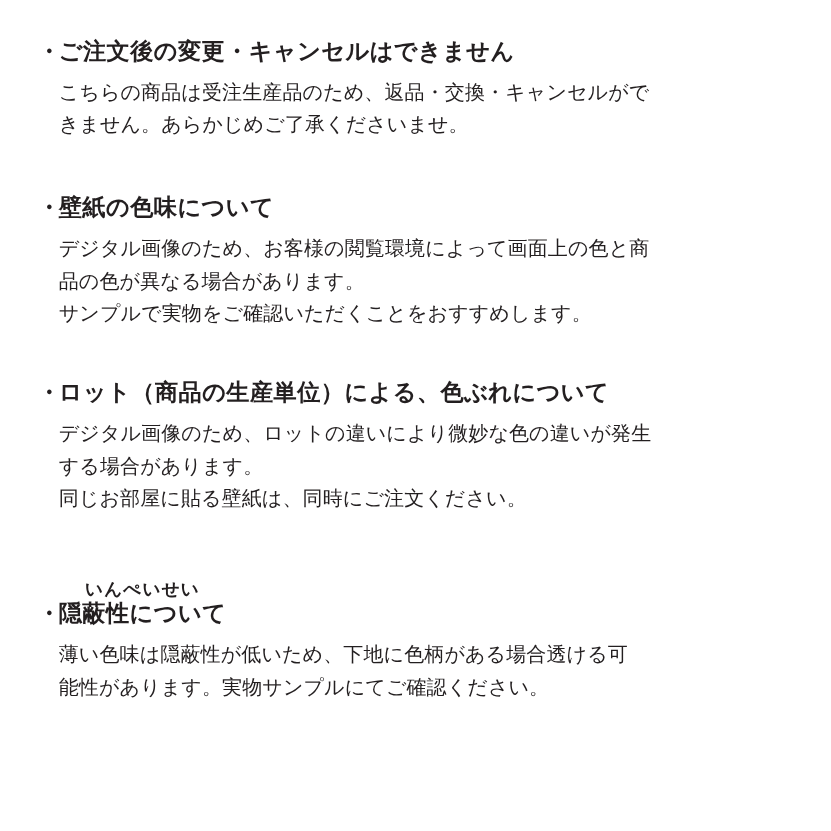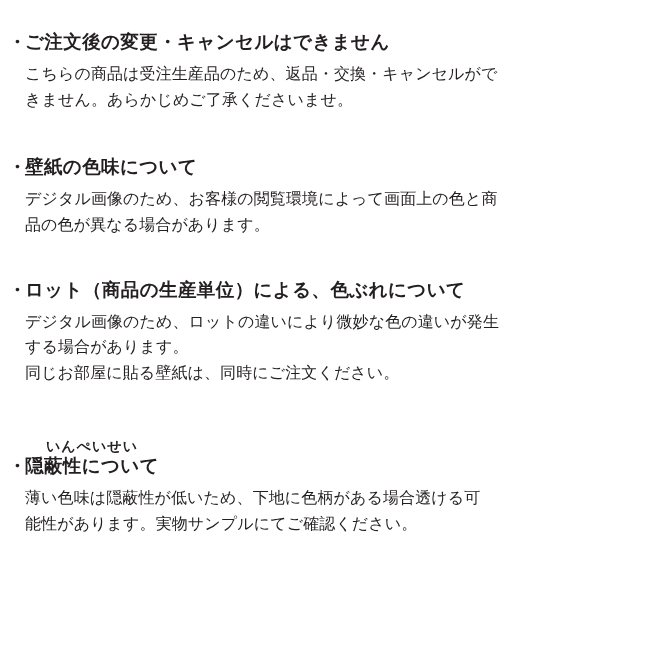--- a/index.html
+++ b/index.html
@@ -11,21 +11,21 @@
     height: 665px;
     background: #ffffff;
     font-family: "DejaVu Sans", "Liberation Sans", sans-serif;
     color: #231f20;
     overflow: hidden;
   }
   .page {
     box-sizing: border-box;
     width: 665px;
     height: 479px;
-    padding: 30px 26px 0 8px;
+    padding: 30px 26px 0 30px;
     background: #ffffff;
   }
   .section {
     margin-bottom: 28px;
   }
   .section:last-child {
     margin-bottom: 0;
   }
   .heading-wrap {
     position: relative;
@@ -92,20 +92,21 @@
 
   <div class="section sec-2">
     <div class="heading-wrap">
       <div class="heading">
         <span class="bullet">・</span><span>壁紙の色味について</span>
       </div>
     </div>
     <p class="body-text">
       <span class="line">デジタル画像のため、お客様の閲覧環境によって画面上の色と商</span>
       <span class="line">品の色が異なる場合があります。</span>
+      <span class="line">サンプルで実物をご確認いただくことをおすすめします。</span>
     </p>
   </div>
 
   <div class="section sec-3">
     <div class="heading-wrap">
       <div class="heading">
         <span class="bullet">・</span><span>ロット（商品の生産単位）による、色ぶれについて</span>
       </div>
     </div>
     <p class="body-text">

